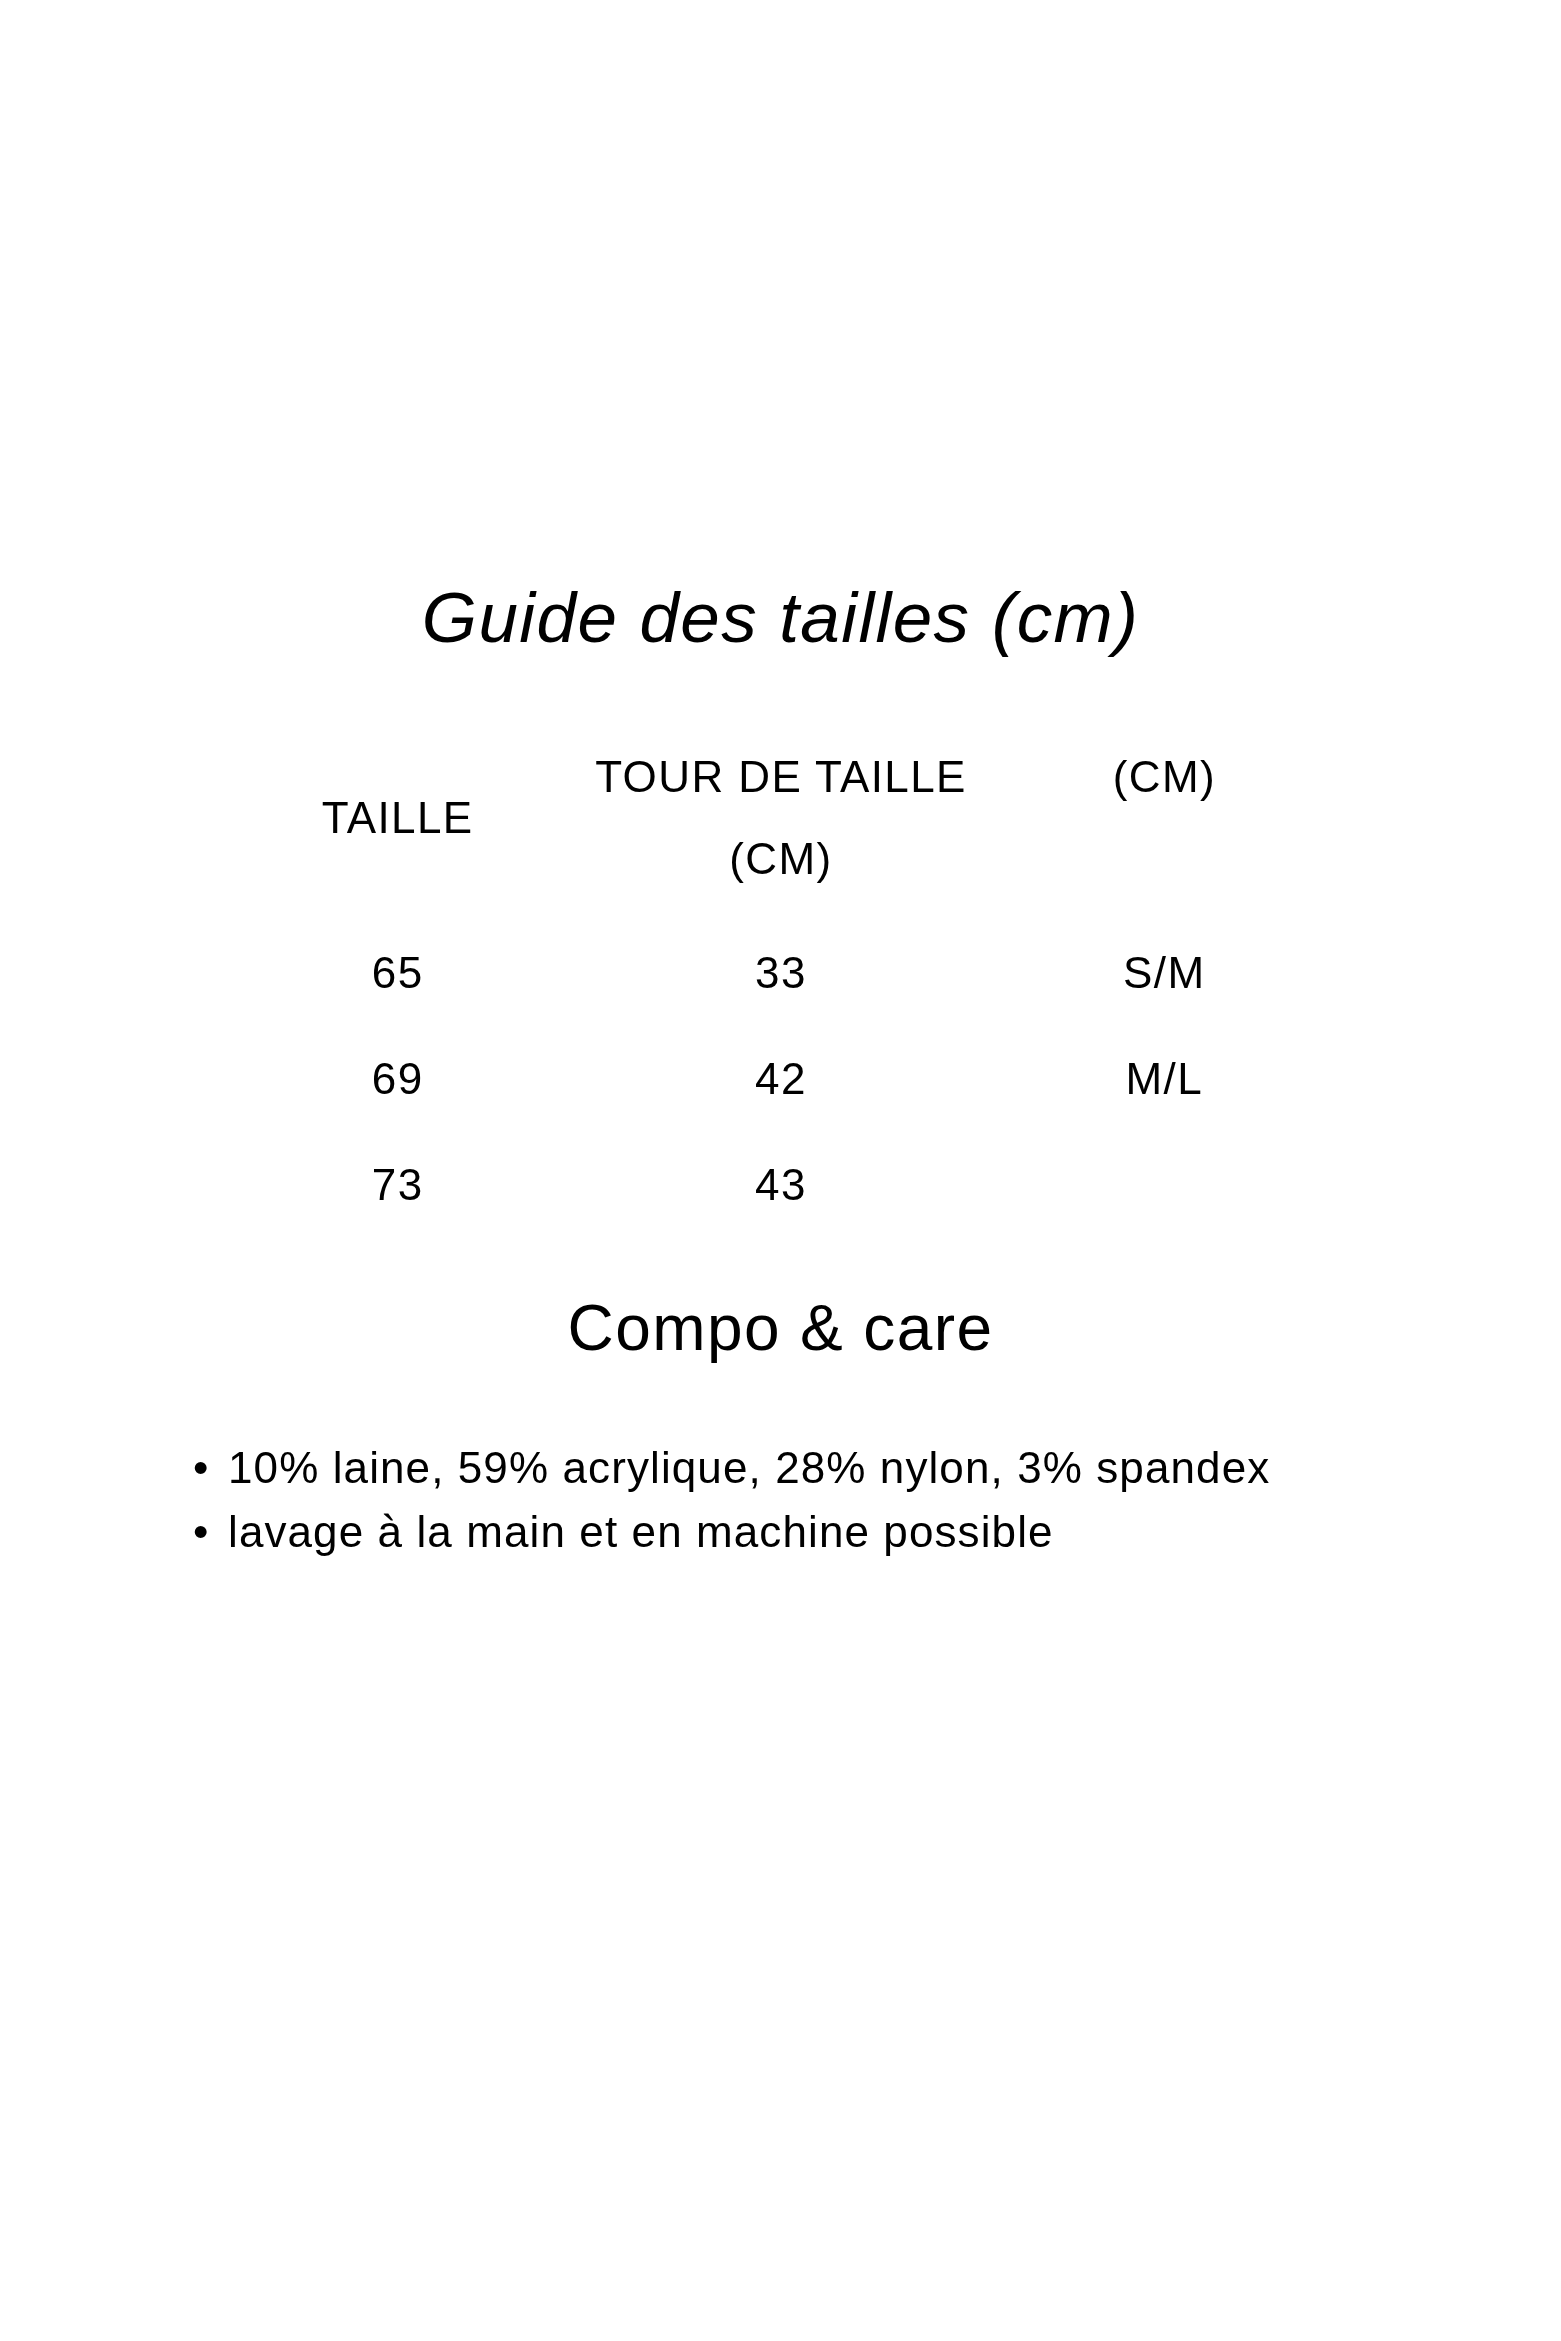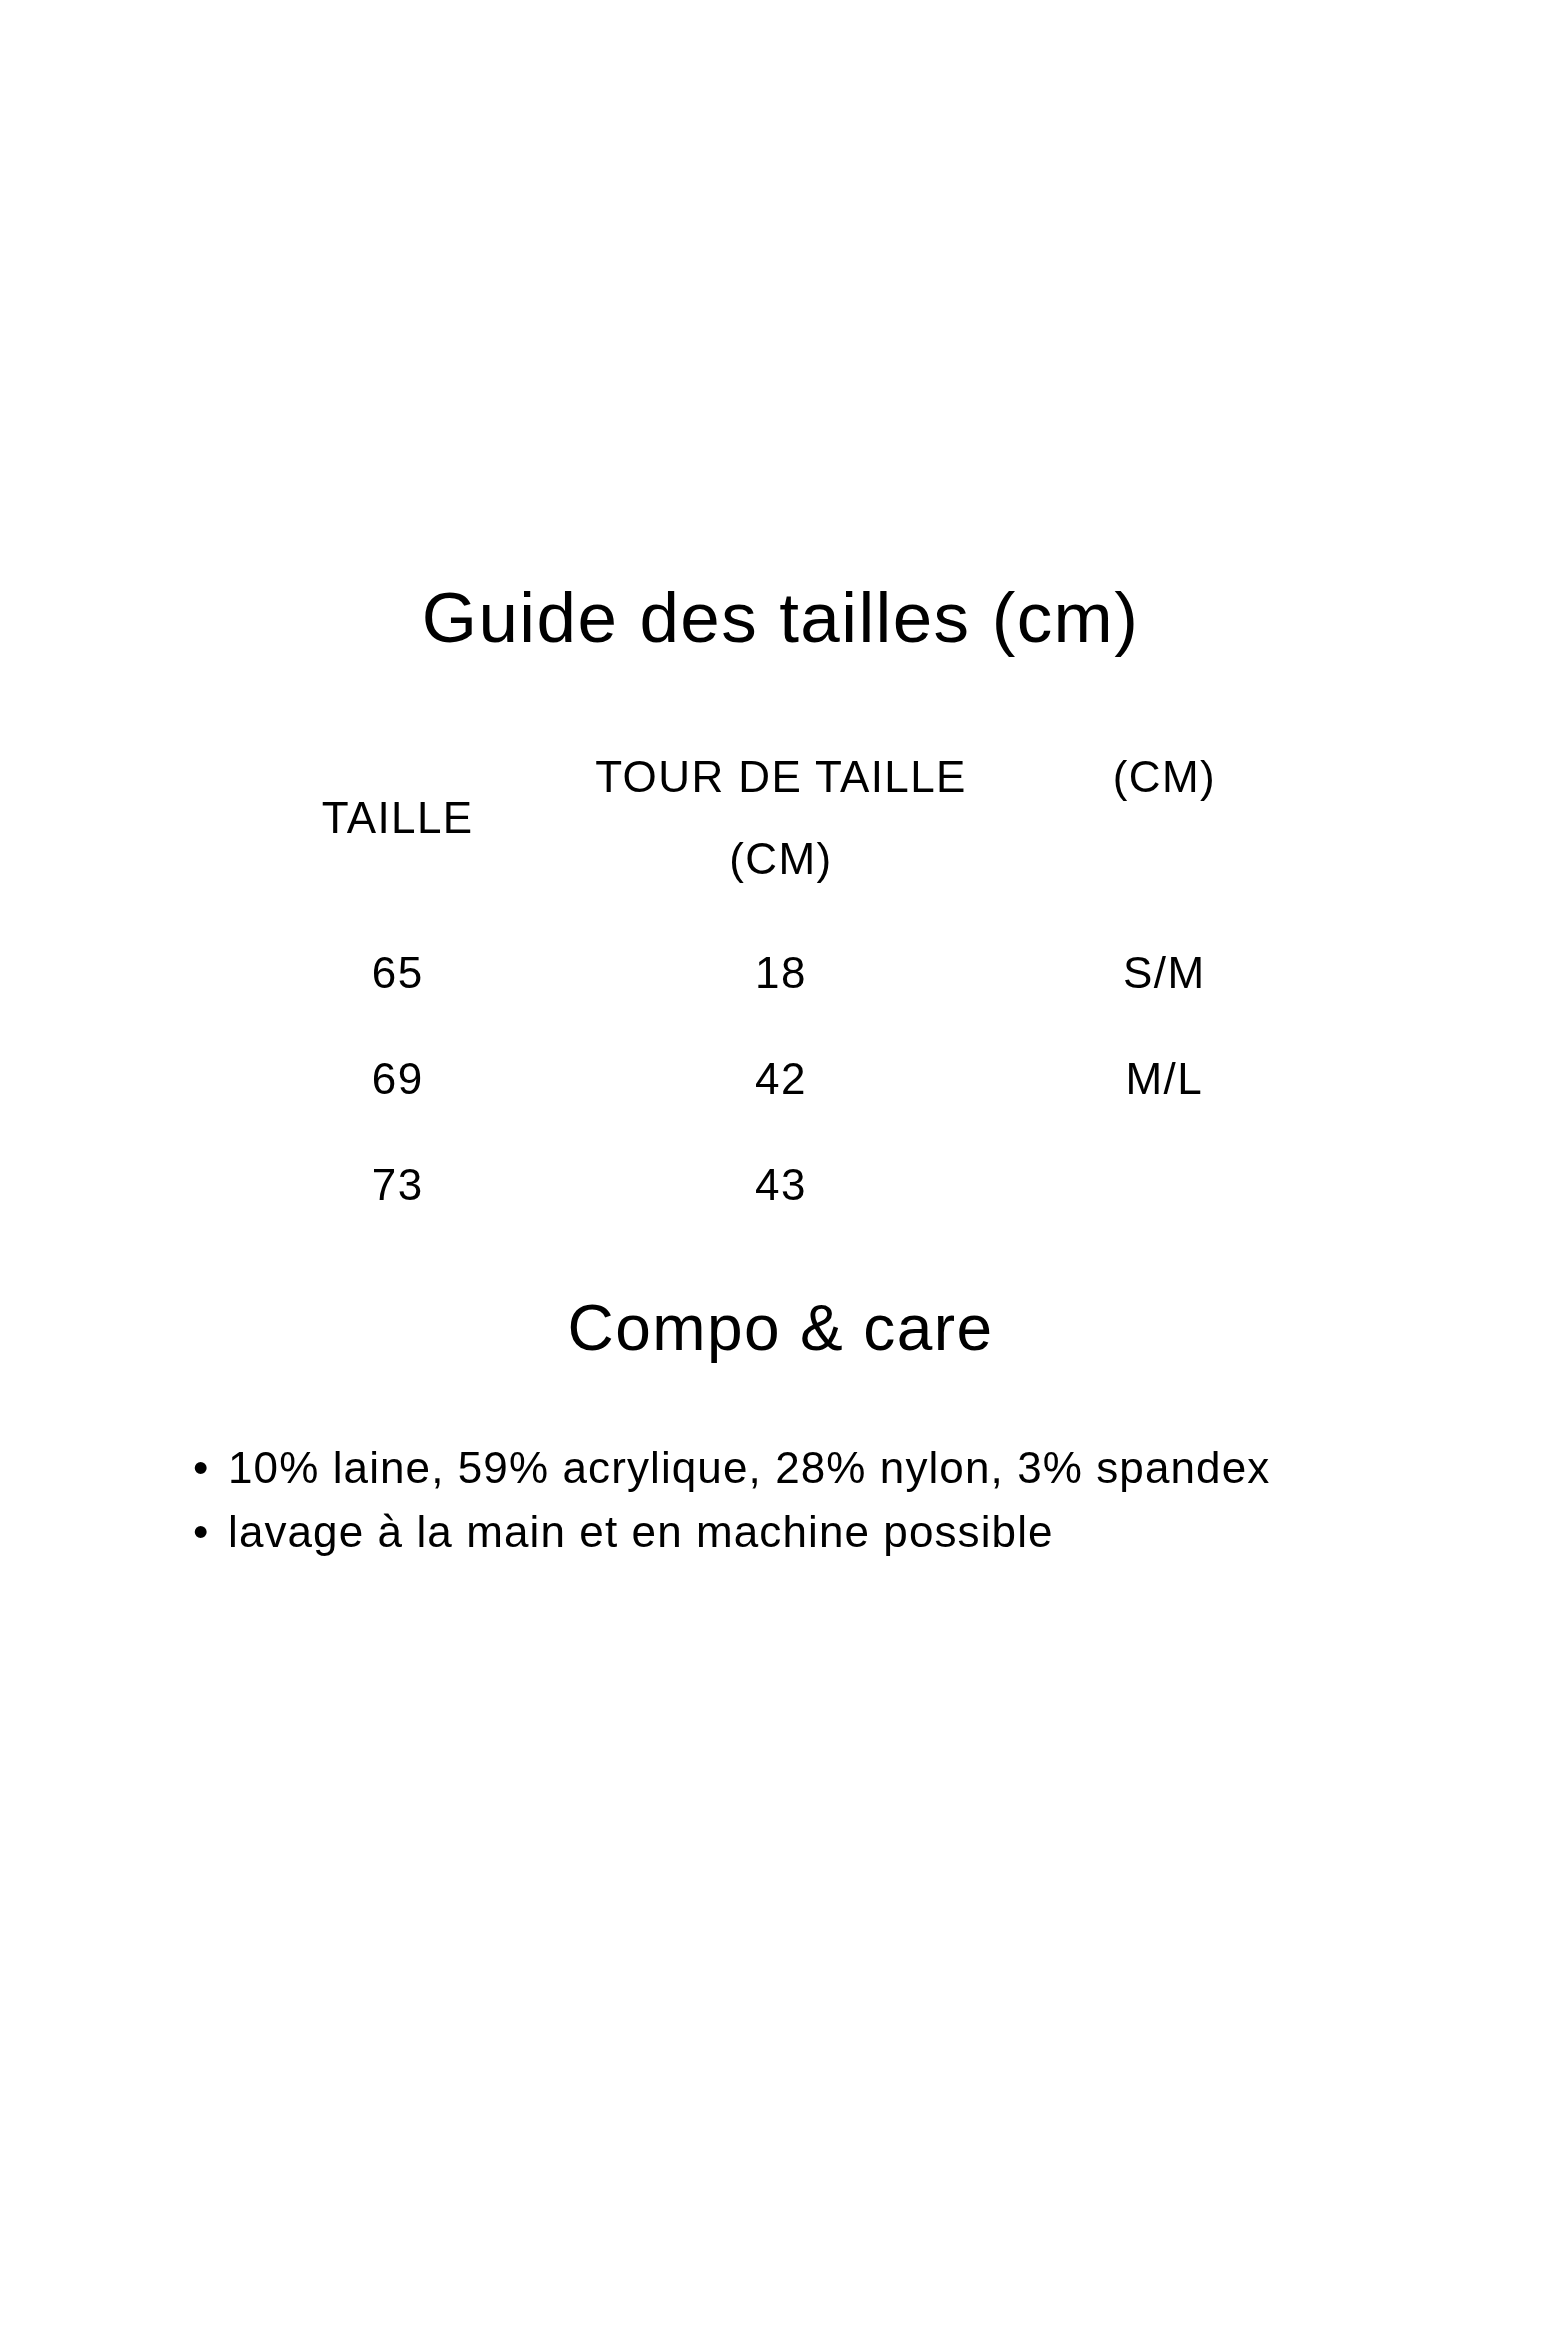--- a/index.html
+++ b/index.html
@@ -25,20 +25,21 @@
     position:absolute;
     top:582px;
     left:0;
     width:100%;
     text-align:center;
     font-size:71px;
     font-weight:400;
     line-height:1;
     letter-spacing:1.4px;
     white-space:nowrap;
+    font-style:italic;
   }
   
   .table-header{
     position:absolute;
     top:736px;
     left:206px;
     width:1150px;
     display:grid;
     grid-template-columns:1fr 1fr 1fr;
     font-size:44px;
@@ -113,21 +114,21 @@
       <div>(CM)</div>
     </div>
     <div class="col-two-line">
       <div>(CM)</div>
     </div>
   </div>
 
   <div class="table-body">
 
     <div>65</div>
-    <div>18</div>
+    <div>33</div>
 
     <div>S/M</div>
     <div>69</div>
     <div>42</div>
 
     <div>M/L</div>
     <div>73</div>
     <div>43</div>
   </div>
 

